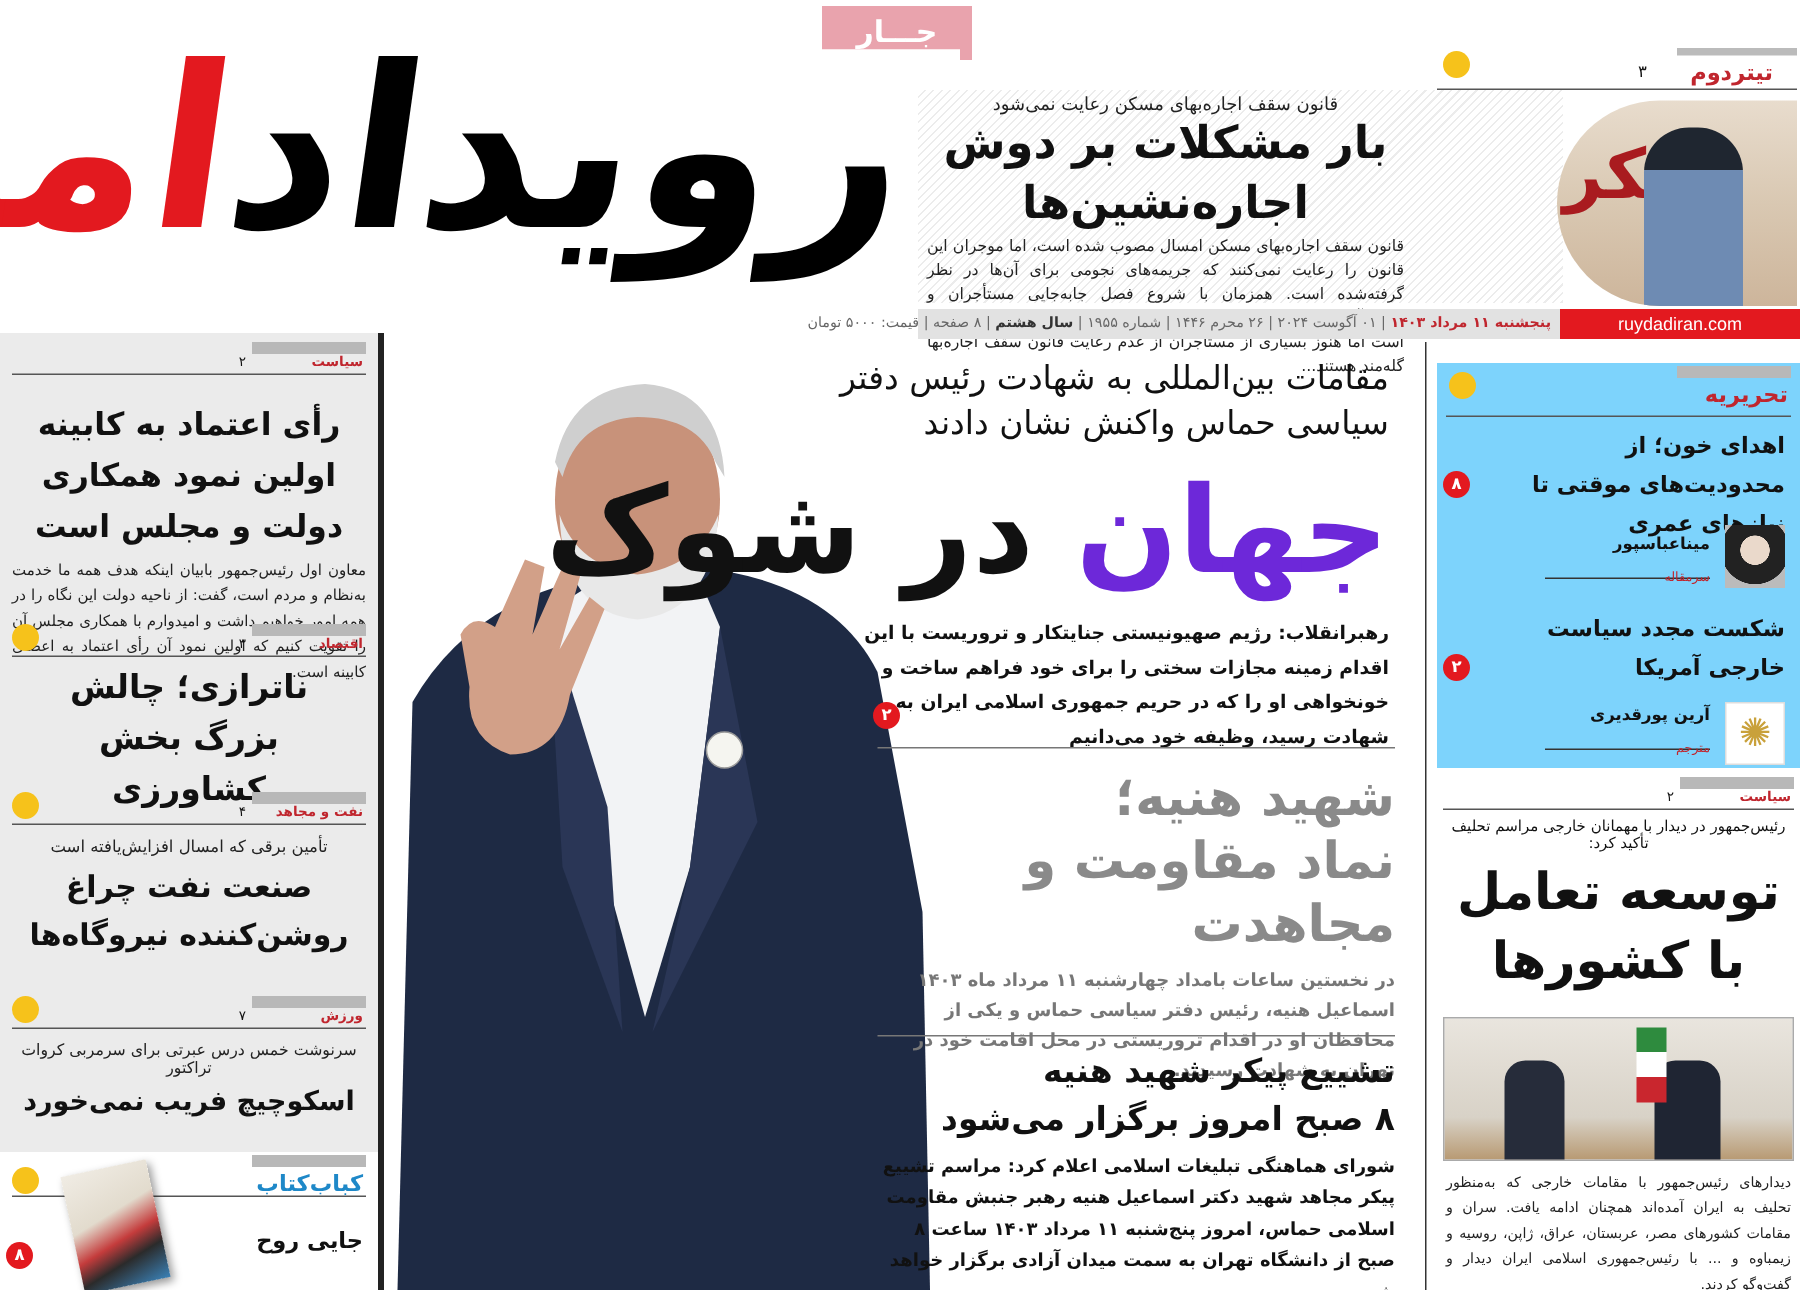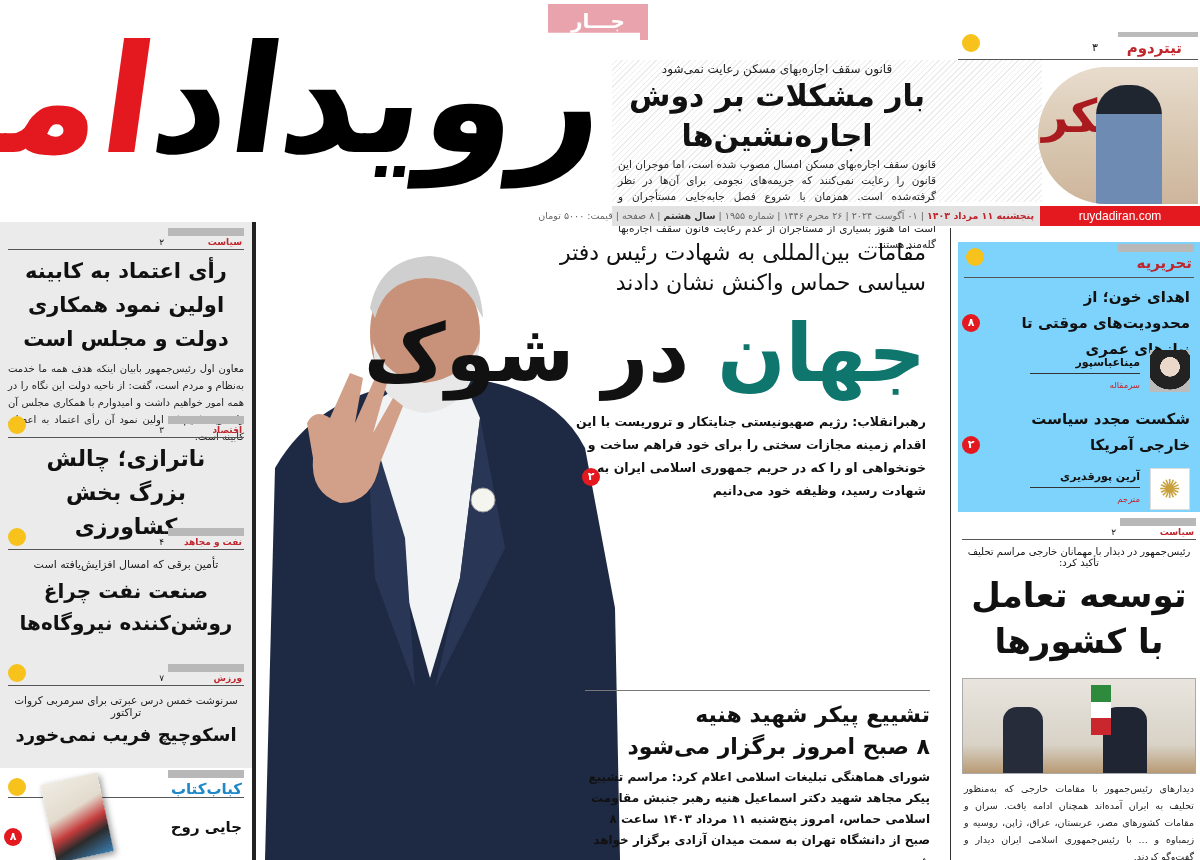--- a/index.html
+++ b/index.html
@@ -49,21 +49,21 @@
   .sec-head .dot { position: absolute; left: 0; top: 2px; }
   .story-title { font-weight: bold; text-align: center; letter-spacing: -0.5px; }
   .story-body { font-size: 10px; line-height: 17px; text-align: justify; padding: 0 8px; color: #222; }
   .story-kicker { font-size: 11px; text-align: center; color: #222; }
 
   
   #center { left: 255px; top: 228px; width: 695px; height: 632px; }
   #hero-photo { left: 0; top: 20px; width: 380px; height: 612px; }
   #lead-kicker { right: 24px; top: 10px; width: 440px; font-size: 22px; font-weight: normal; line-height: 30px; text-align: right; }
   #lead-title { right: 24px; top: 76px; font-size: 80px; font-weight: bold; line-height: 100px; white-space: nowrap; letter-spacing: -2px; }
-  #lead-title .red { color: #0f766e; }
+  #lead-title .red { color: #6d28d9; }
   #lead-body { right: 24px; top: 182px; width: 360px; font-size: 12.5px; font-weight: bold; line-height: 23px; text-align: right; }
   #lead-badge { left: 327px; top: 240px; }
 
   #sec2 { right: 20px; top: 270px; width: 345px; border-top: 1px solid #777; padding-top: 12px; }
   #sec2 .title { font-size: 34px; font-weight: bold; color: #8a8a8a; line-height: 42px; text-align: right; letter-spacing: -1px; }
   #sec2 .body { font-size: 12px; font-weight: bold; color: #777; line-height: 20px; margin-top: 6px; text-align: right; }
 
   #sec3 { right: 20px; top: 462px; width: 345px; border-top: 1px solid #777; padding-top: 8px; }
   #sec3 .title { font-size: 22px; font-weight: bold; line-height: 32px; text-align: right; }
   #sec3 .body { font-size: 12px; font-weight: bold; line-height: 21px; margin-top: 4px; text-align: right; }
@@ -73,21 +73,21 @@
 
   
   #right-col { left: 958px; top: 234px; width: 242px; height: 626px; }
   #editorial { position: absolute; left: 0; top: 8px; width: 242px; height: 270px; background: #7dd3fc; }
   .ed-head { position: relative; height: 36px; border-bottom: 1px solid #555; margin: 0 6px; }
   .ed-head .bar { position: absolute; right: 0; top: 2px; width: 76px; height: 8px; background: #b8b8b8; }
   .ed-head .label { position: absolute; right: 2px; top: 12px; font-size: 15px; color: #c0262e; font-weight: bold; }
   .ed-head .dot { position: absolute; left: 2px; top: 6px; }
   .ed-item { position: relative; padding: 0 6px; }
   .ed-item .title { font-size: 15px; font-weight: bold; line-height: 26px; text-align: right; }
-  .ed-item .author { position: absolute; right: 60px; font-size: 11px; font-weight: bold; width: 110px; border-bottom: 1px solid #333; padding-bottom: 4px; }
+  .ed-item .author { position: absolute; right: 60px; font-size: 11px; font-weight: bold; width: 110px; border-bottom: 1px solid #333; padding-bottom: 16px; }
   .ed-item .role { position: absolute; right: 60px; font-size: 8.5px; color: #c0262e; }
   .ed-item .pic { position: absolute; right: 10px; width: 40px; height: 42px; }
 
   #politics { position: absolute; left: 0; top: 282px; width: 242px; }
   #politics .kicker { font-size: 10px; text-align: center; margin-top: 6px; }
   #politics .title { font-size: 34px; font-weight: bold; text-align: center; line-height: 46px; letter-spacing: -1px; margin-top: 4px; }
   #politics .photo { margin: 14px 4px 0 4px; height: 96px; border: 1px solid #aaa; background: linear-gradient(180deg, #e9e5de 0%, #d8d2c7 70%, #b89a73 100%); position: relative; overflow: hidden; }
   #politics .body { font-size: 9.5px; line-height: 17px; text-align: justify; padding: 6px 6px 0 6px; color: #222; }
 </style>
 </head>
@@ -132,21 +132,21 @@
   </div>
 </div>
 
 <div id="left-col" class="abs grey-panel">
   <div style="height:192px;padding-top:4px;">
     <div class="sec-head">
       <div class="bar"></div>
       <div class="label">سیاست</div>
       <div class="num">۲</div>
     </div>
-    <div class="story-title" style="font-size:21px;line-height:34px;margin-top:4px;padding:0 8px;">رأی اعتماد به کابینه اولین نمود همکاری دولت و مجلس است</div>
+    <div class="story-title" style="font-size:21px;line-height:34px;margin-top:16px;padding:0 8px;">رأی اعتماد به کابینه اولین نمود همکاری دولت و مجلس است</div>
     <div class="story-body" style="margin-top:4px;">معاون اول رئیس‌جمهور بابیان اینکه هدف همه ما خدمت به‌نظام و مردم است، گفت: از ناحیه دولت این نگاه را در همه امور خواهیم داشت و امیدوارم با همکاری مجلس آن را تقویت کنیم که اولین نمود آن رأی اعتماد به اعضای کابینه است.</div>
   </div>
   <div style="height:112px;">
     <div class="sec-head">
       <div class="dot"></div>
       <div class="bar"></div>
       <div class="label">اقتصاد</div>
       <div class="num">۳</div>
     </div>
     <div class="story-title" style="font-size:22px;line-height:34px;margin-top:4px;padding:0 30px;">ناترازی؛ چالش بزرگ بخش کشاورزی</div>
@@ -200,20 +200,25 @@
   </div>
 
   <div id="lead-kicker" class="abs">مقامات بین‌المللی به شهادت رئیس دفتر سیاسی حماس واکنش نشان دادند</div>
   <div id="lead-title" class="abs">
     <span class="red">جهان</span>
     <span>در شوک</span>
   </div>
   <div id="lead-body" class="abs">رهبرانقلاب: رژیم صهیونیستی جنایتکار و تروریست با این اقدام زمینه مجازات سختی را برای خود فراهم ساخت و خونخواهی او را که در حریم جمهوری اسلامی ایران به شهادت رسید، وظیفه خود می‌دانیم</div>
   <div id="lead-badge" class="abs badge">۲</div>
 
+  <div id="sec2" class="abs">
+    <div class="title">شهید هنیه؛</div>
+    <div class="title">نماد مقاومت و مجاهدت</div>
+    <div class="body">در نخستین ساعات بامداد چهارشنبه ۱۱ مرداد ماه ۱۴۰۳ اسماعیل هنیه، رئیس دفتر سیاسی حماس و یکی از محافظان او در اقدام تروریستی در محل اقامت خود در تهران به شهادت رسیدند.</div>
+  </div>
 
   <div id="sec3" class="abs">
     <div class="title">تشییع پیکر شهید هنیه</div>
     <div class="title">۸ صبح امروز برگزار می‌شود</div>
     <div class="body">شورای هماهنگی تبلیغات اسلامی اعلام کرد: مراسم تشییع پیکر مجاهد شهید دکتر اسماعیل هنیه رهبر جنبش مقاومت اسلامی حماس، امروز پنج‌شنبه ۱۱ مرداد ۱۴۰۳ ساعت ۸ صبح از دانشگاه تهران به سمت میدان آزادی برگزار خواهد شد.</div>
   </div>
 </div>
 <div id="vline-center" class="abs"></div>
 
 <div id="right-col" class="abs">

